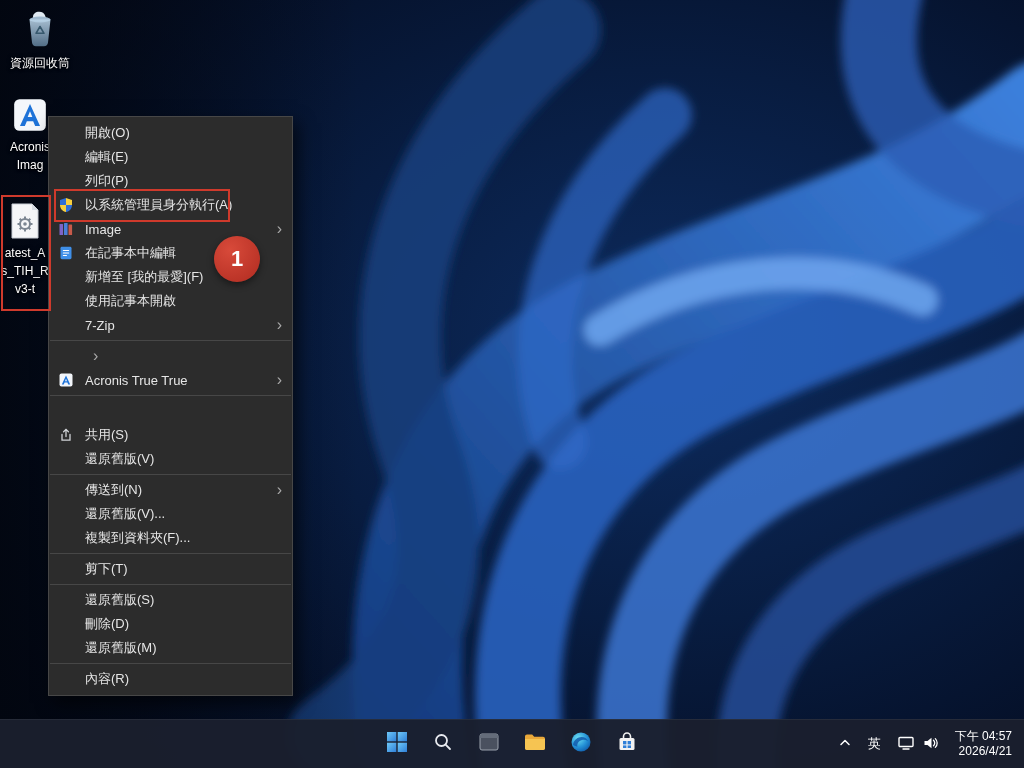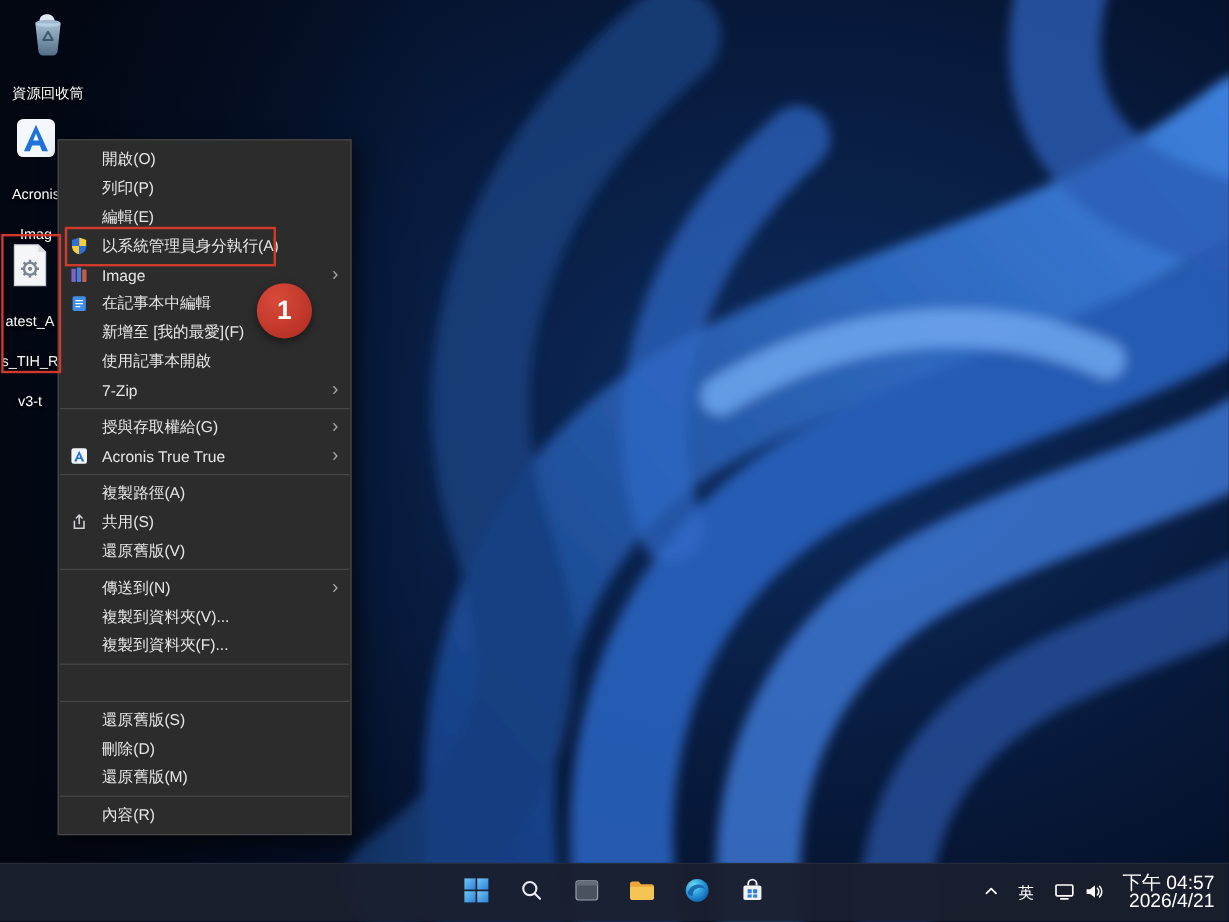--- a/index.html
+++ b/index.html
@@ -7,21 +7,21 @@
     width:1024px;height:768px;overflow:hidden;position:relative;
     background:#04091a;
     font-family:"Liberation Sans","DejaVu Sans",sans-serif;
     -webkit-font-smoothing:antialiased;
   }
   .wallpaper{position:absolute;inset:0;z-index:0;}
 
   
   .desktop-icon{
     position:absolute;width:76px;display:flex;flex-direction:column;
-    align-items:center;gap:18px;color:#fff;font-size:12px;text-align:center;
+    align-items:center;gap:3px;color:#fff;font-size:12px;text-align:center;
     text-shadow:0 1px 2px rgba(0,0,0,.95),0 0 4px rgba(0,0,0,.7);
     z-index:2;cursor:default;
   }
   .desktop-icon .di-label{line-height:15px;white-space:nowrap;}
   .di-recycle{left:2px;top:8px;}
   .di-acronis{left:-8px;top:96px;}
   .di-file{left:-13px;top:202px;}
 
   .file-red-box{
     position:absolute;left:1px;top:195px;width:46px;height:112px;
@@ -72,21 +72,21 @@
   }
   .tb-btn{width:40px;height:40px;border-radius:5px;display:flex;
     align-items:center;justify-content:center;cursor:pointer;}
   .tb-tray{
     position:absolute;right:4px;top:0;height:100%;
     display:flex;align-items:center;gap:6px;color:#fff;
   }
   .tray-item{display:flex;align-items:center;justify-content:center;
     padding:4px 5px;border-radius:4px;font-size:13px;cursor:pointer;}
   .tray-group{display:flex;align-items:center;gap:7px;}
-  .clock{font-size:16px;line-height:15px;text-align:right;padding:4px 8px 4px 4px;
+  .clock{font-size:12px;line-height:15px;text-align:right;padding:4px 8px 4px 4px;
     border-radius:4px;cursor:pointer;}
 </style>
 </head>
 <body>
 
 <svg class="wallpaper" viewBox="0 0 1024 768" preserveAspectRatio="none">
   <defs>
     <radialGradient id="bgG" cx="65%" cy="45%" r="80%">
       <stop offset="0%" stop-color="#0d2b5e"></stop>
       <stop offset="45%" stop-color="#081c40"></stop>
@@ -167,25 +167,25 @@
 
 <div class="file-red-box"></div>
 
 <div class="context-menu" id="ctx">
     <div class="menu-item">
       <span class="mi-icon"></span>
       <span class="mi-label">開啟(O)</span>
     </div>
     <div class="menu-item">
       <span class="mi-icon"></span>
+      <span class="mi-label">編輯(E)</span>
+    </div>
+    <div class="menu-item">
+      <span class="mi-icon"></span>
       <span class="mi-label">列印(P)</span>
-    </div>
-    <div class="menu-item">
-      <span class="mi-icon"></span>
-      <span class="mi-label">編輯(E)</span>
     </div>
     <div class="menu-item">
       <span class="mi-icon">
         <svg width="16" height="16" viewBox="0 0 16 16">
           <defs>
             <clipPath id="uacC">
               <path d="M8 1l6 2v5c0 3.8-2.7 6.3-6 7-3.3-.7-6-3.2-6-7V3Z"></path>
             </clipPath>
           </defs>
           <g clip-path="url(#uacC)">
@@ -230,38 +230,36 @@
       <span class="mi-label">使用記事本開啟</span>
     </div>
     <div class="menu-item">
       <span class="mi-icon"></span>
       <span class="mi-label">7-Zip</span>
       <span class="mi-arrow">›</span>
     </div>
     <div class="menu-separator"></div>
     <div class="menu-item">
       <span class="mi-icon"></span>
-      <span class="mi-label">授與存取權給(G)</span>
       <span class="mi-arrow">›</span>
     </div>
     <div class="menu-item">
       <span class="mi-icon">
         <svg width="16" height="16" viewBox="0 0 16 16">
           <rect x="1.5" y="1.5" width="13" height="13" rx="2" fill="#f2f5fa"></rect>
           <path d="M8 3.6 12.2 12.6h-2l-.8-2H6.6l-.8 2h-2Z" fill="#1e73d8"></path>
           <path d="M8 6.8l1 2.4H7Z" fill="#f2f5fa"></path>
         </svg>
       </span>
       <span class="mi-label">Acronis True True</span>
       <span class="mi-arrow">›</span>
     </div>
     <div class="menu-separator"></div>
     <div class="menu-item">
       <span class="mi-icon"></span>
-      <span class="mi-label">複製路徑(A)</span>
     </div>
     <div class="menu-item">
       <span class="mi-icon">
         <svg width="16" height="16" viewBox="0 0 16 16" fill="none" stroke="#cfd2d6" stroke-width="1.3" stroke-linecap="round">
           <path d="M8 9.5V2.8"></path>
           <path d="M5.6 4.7 8 2.3l2.4 2.4"></path>
           <path d="M4 7.5v5.7h8V7.5"></path>
         </svg>
       </span>
       <span class="mi-label">共用(S)</span>
@@ -271,29 +269,30 @@
       <span class="mi-label">還原舊版(V)</span>
     </div>
     <div class="menu-separator"></div>
     <div class="menu-item">
       <span class="mi-icon"></span>
       <span class="mi-label">傳送到(N)</span>
       <span class="mi-arrow">›</span>
     </div>
     <div class="menu-item">
       <span class="mi-icon"></span>
-      <span class="mi-label">複製到資料夾(V)...</span>
+      <span class="mi-label">還原舊版(V)...</span>
     </div>
     <div class="menu-item">
       <span class="mi-icon"></span>
       <span class="mi-label">複製到資料夾(F)...</span>
     </div>
     <div class="menu-separator"></div>
     <div class="menu-item">
       <span class="mi-icon"></span>
+      <span class="mi-label">剪下(T)</span>
     </div>
     <div class="menu-separator"></div>
     <div class="menu-item">
       <span class="mi-icon"></span>
       <span class="mi-label">還原舊版(S)</span>
     </div>
     <div class="menu-item">
       <span class="mi-icon"></span>
       <span class="mi-label">刪除(D)</span>
     </div>

